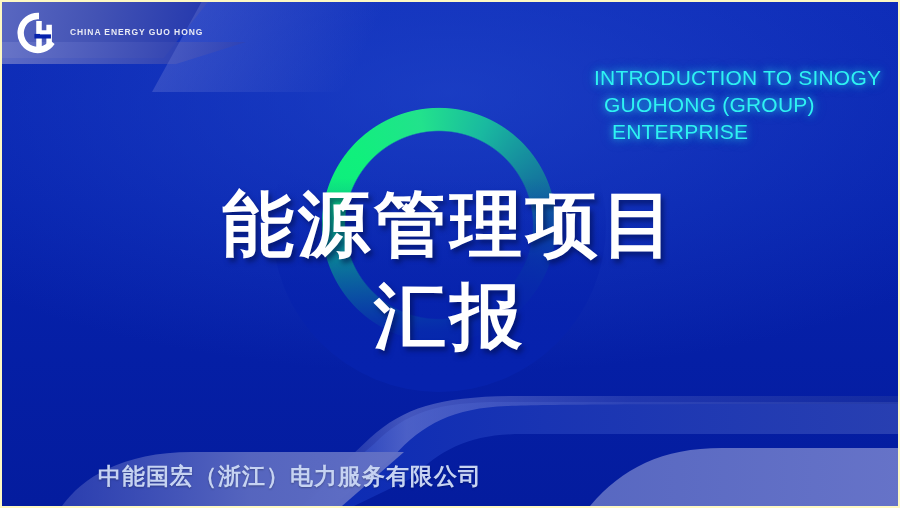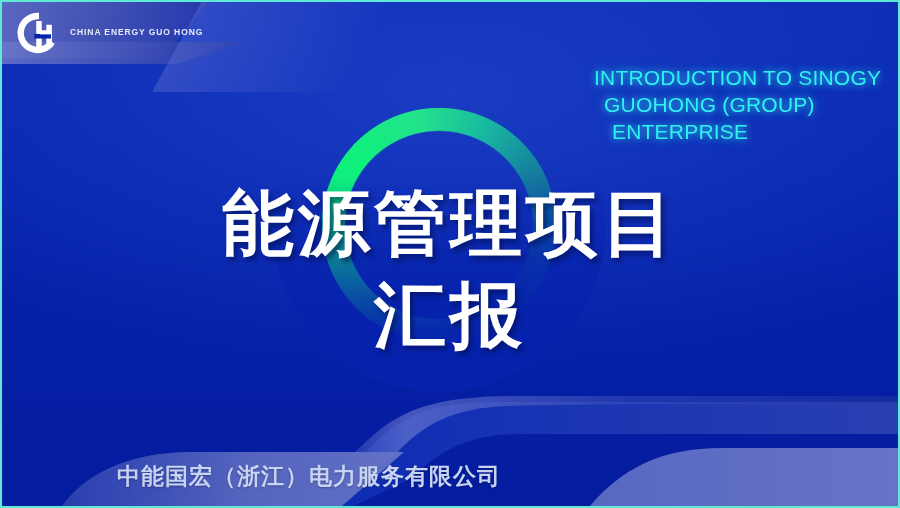--- a/index.html
+++ b/index.html
@@ -8,21 +8,21 @@
     background:#6b6f72;
     font-family:"Liberation Sans","DejaVu Sans",sans-serif;
     overflow:hidden;
   }
 
   .slide {
     position:relative;
     width:900px; height:508px;
     background:#0622ad;
     overflow:hidden;
-    border:2px solid #5eead4;
+    border:2px solid #fef9c3;
   }
 
   
 
   
   .bg-sheen{
     position:absolute; inset:0;
     background:
       radial-gradient(120% 90% at 50% 18%, rgba(40,80,210,.55) 0%, rgba(6,34,173,0) 62%),
       linear-gradient(180deg,#0a27b4 0%, #0622ad 40%, #041c9e 100%);
@@ -130,21 +130,21 @@
   
   .title{
     position:absolute;
     left:0; right:0; top:182px;
     text-align:center;
     z-index:8;
   }
   .title-l1, .title-l2{
     color:#ffffff;
     font-weight:800;
-    font-family:Liberation Serif, serif;
+    font-family:Liberation Sans, sans-serif;
     text-shadow:3px 4px 5px rgba(2,12,70,.55);
   }
   .title-l1{
     font-size:72px;
     line-height:80px;
     letter-spacing:4px;
   }
   .title-l2{
     font-size:72px;
     line-height:80px;
@@ -164,21 +164,20 @@
     position:absolute;
     left:96px; bottom:14px;
     color:#c6d3f2;
     font-size:23px;
     font-weight:700;
     letter-spacing:1px;
     font-family:"DejaVu Sans","Liberation Sans",sans-serif;
     text-shadow:0 1px 2px rgba(0,0,0,.28);
     z-index:9;
     white-space:nowrap;
-    margin-left:19px;
   }
 </style>
 </head>
 <body>
 
 <div class="slide">
 
   <div class="bg-sheen"></div>
   <div class="hdr-plate-a"></div>
   <div class="hdr-plate-b"></div>

